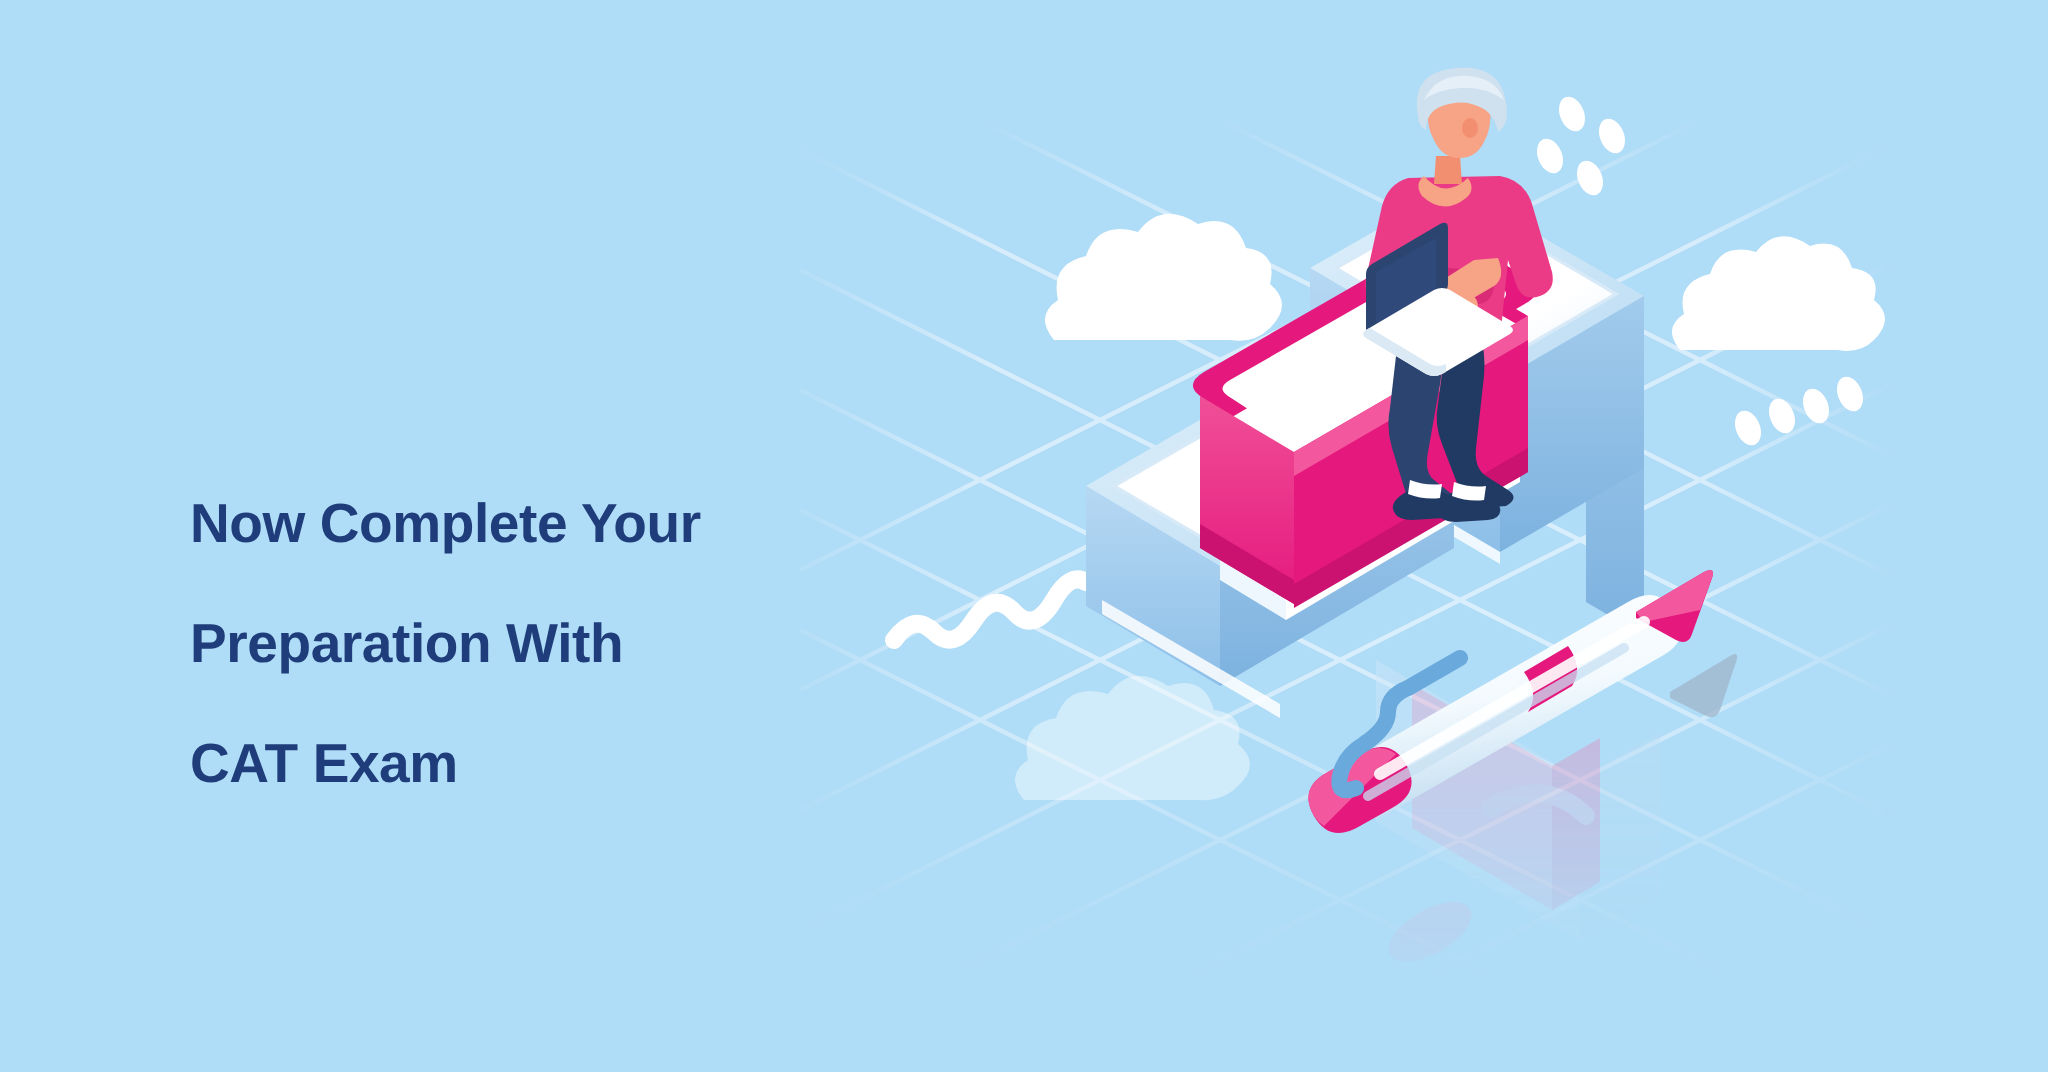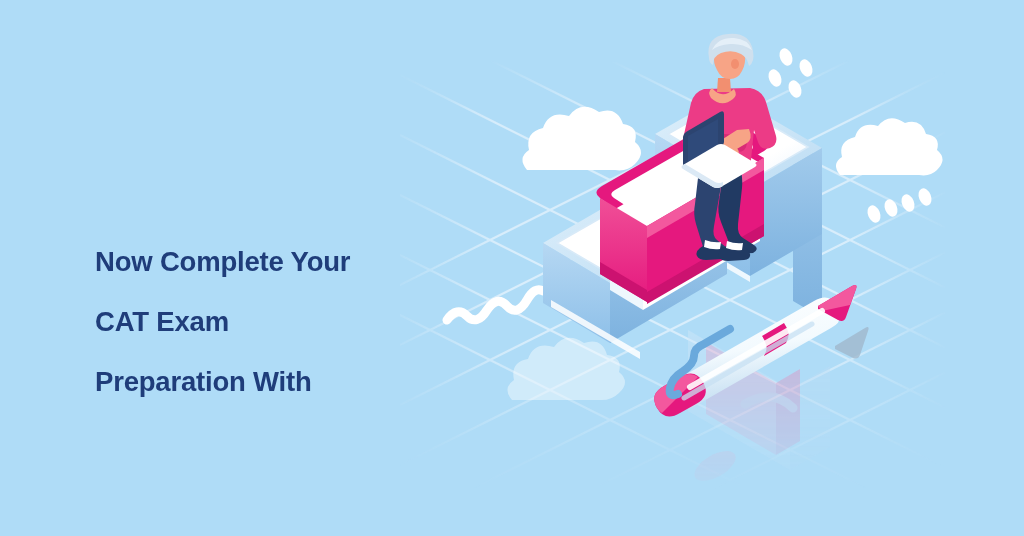--- a/index.html
+++ b/index.html
@@ -292,17 +292,17 @@
 
       <path d="M684 398 l128 -74" fill="none" stroke="#c7e0f3" stroke-width="5" stroke-linecap="round" opacity="0.75"></path>
 
       <path d="M835 346 l30 -18 q5 -3 3 3 l-8 24 q-2 5 -7 3 l-18 -9 z" fill="#9fb6c9" opacity="0.75"></path>
     </g>
 
   </svg>
 
   <div id="headline">
     <span class="hl-line">Now Complete Your</span>
+    <span class="hl-line">Preparation With</span>
     <span class="hl-line">CAT Exam</span>
-    <span class="hl-line">Preparation With</span>
   </div>
 
 </div>
 
 </body></html>

